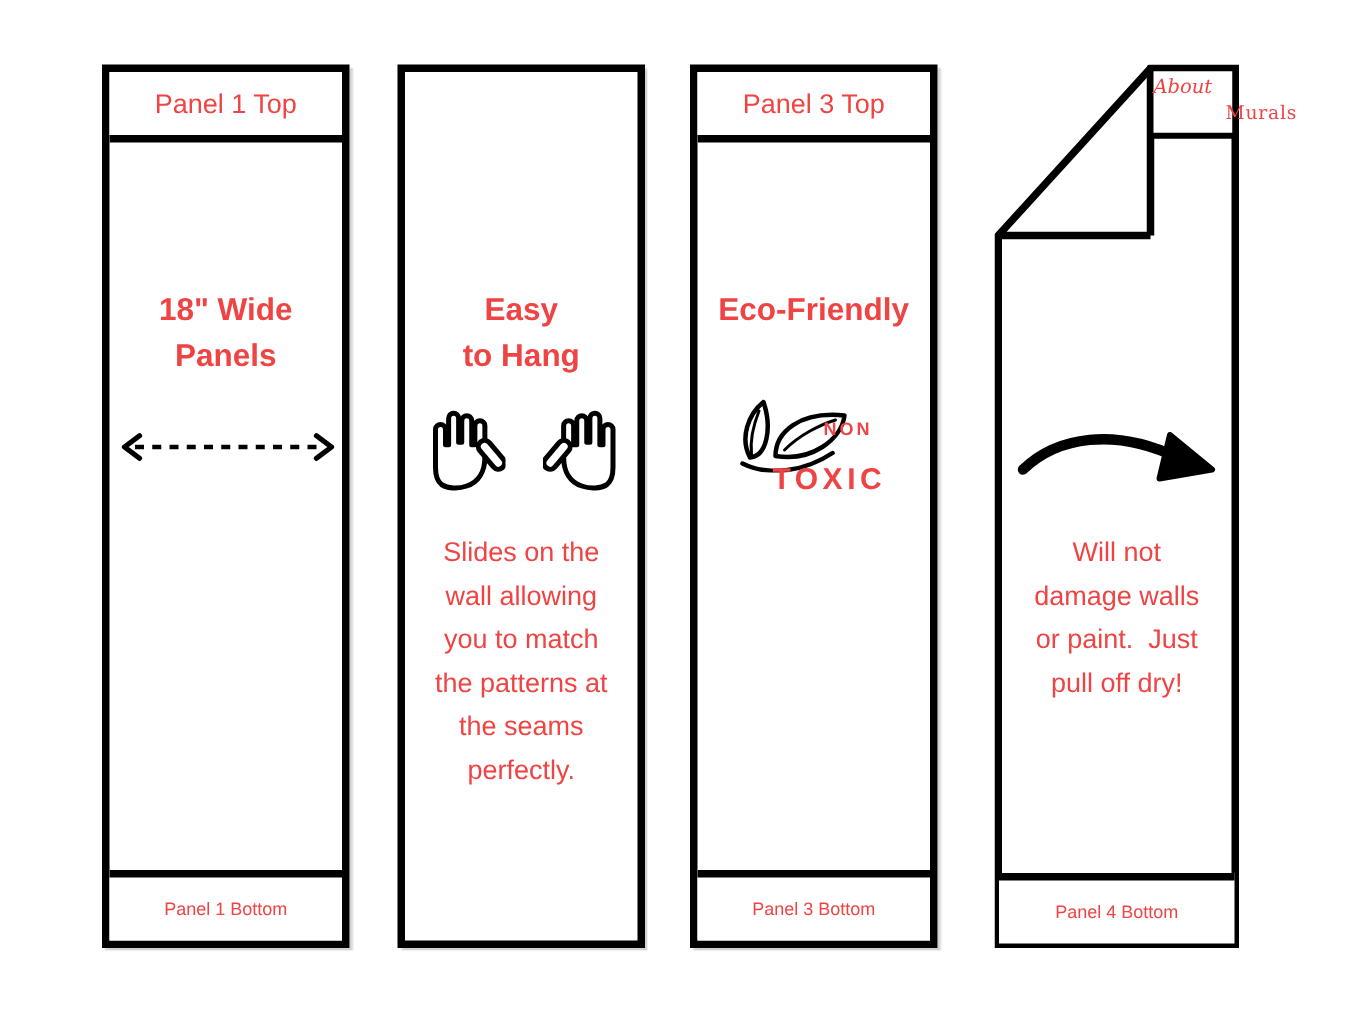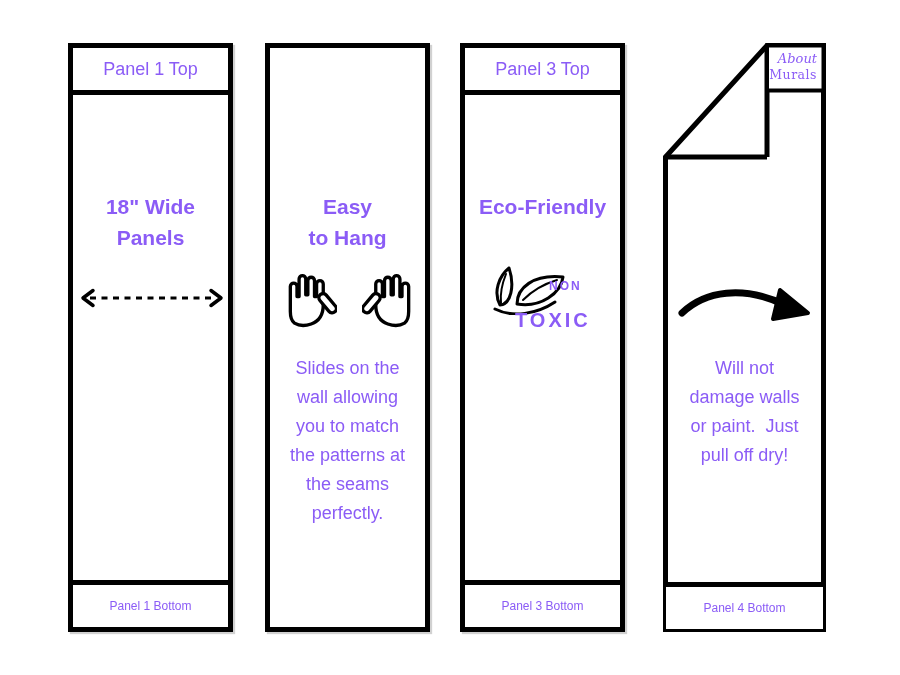--- a/index.html
+++ b/index.html
@@ -1,18 +1,18 @@
 <!DOCTYPE html>
 <html><head>
 <meta charset="utf-8">
 <style>
   html,body { margin:0; padding:0; background:#ffffff; }
   .stage {
     position:relative; width:900px; height:675px; background:#ffffff;
-    font-family:"Liberation Sans", sans-serif; color:#8b5cf6; overflow:hidden;
+    font-family:"Liberation Sans", sans-serif; color:#ef4444; overflow:hidden;
   }
   .panel {
     position:absolute; top:43px; width:165px; height:589px;
     border:5px solid #000; box-sizing:border-box; background:#fff;
     box-shadow:2px 2px 1px rgba(0,0,0,0.18);
   }
   #p1{left:68px} #p2{left:265px} #p3{left:460px}
   .panel-header {
     position:absolute; top:0; left:0; right:0; height:42px;
     border-bottom:5px solid #000; display:flex; align-items:center; justify-content:center;
@@ -31,25 +31,25 @@
     position:absolute; top:306px; left:0; right:0; text-align:center;
     font-size:18px; line-height:29px; white-space:pre-line;
   }
   .icon-abs { position:absolute; }
   
   .panel4 { position:absolute; left:663px; top:43px; width:163px; height:589px; }
   .panel4 .panel-title { top:148px; }
   .panel4 .panel-body  { top:311px; }
   .panel4 .panel-footer { left:3px; right:3px; bottom:3px; }
   .logo-text {
-    position:absolute; left:106px; top:8px; width:48px; text-align:right;
+    position:absolute; left:106px; top:8px; width:48px; text-align:left;
     line-height:1.25; font-family:"DejaVu Serif", serif;
   }
   .logo-line1 { font-style:italic; font-size:13px; display:block; }
-  .logo-line2 { font-size:12.5px; display:block; letter-spacing:0.5px; }
+  .logo-line2 { font-size:12.5px; display:block; letter-spacing:0.5px;padding-left:48px; }
   .hand { position:absolute; top:220px; width:50px; height:62px; }
   .hand.left  { left:17px; }
   .hand.right { left:92px; transform:scaleX(-1); }
   .nontoxic-word { position:absolute; font-weight:bold; white-space:nowrap; }
   .nt-non   { left:84px; top:231px; font-size:12px; letter-spacing:2px; }
   .nt-toxic { left:50px; top:261px; font-size:20px; letter-spacing:3px; }
 </style>
 </head>
 <body>
 

